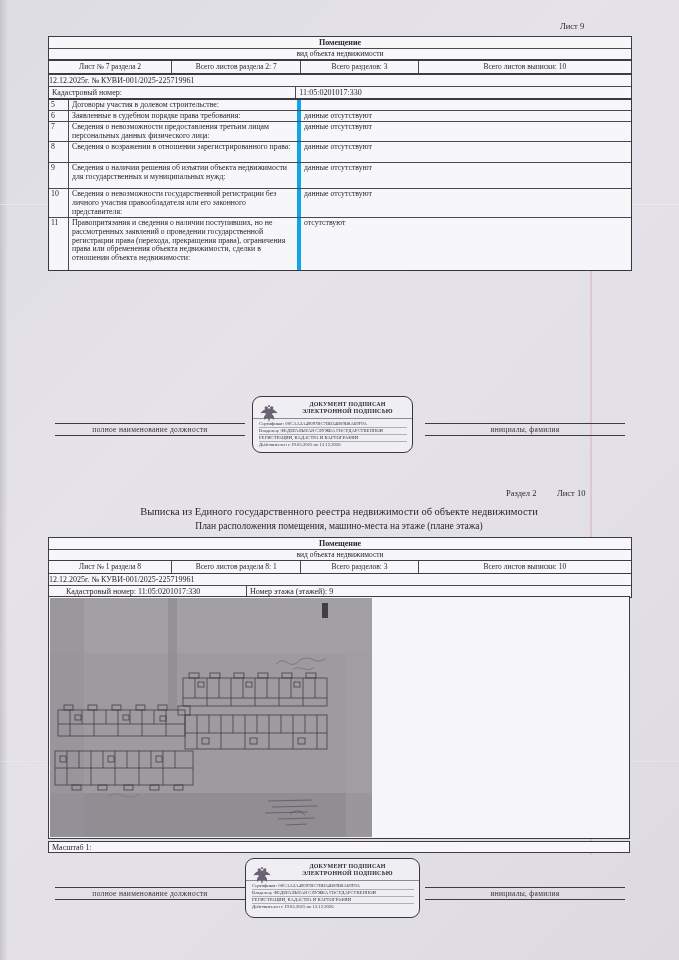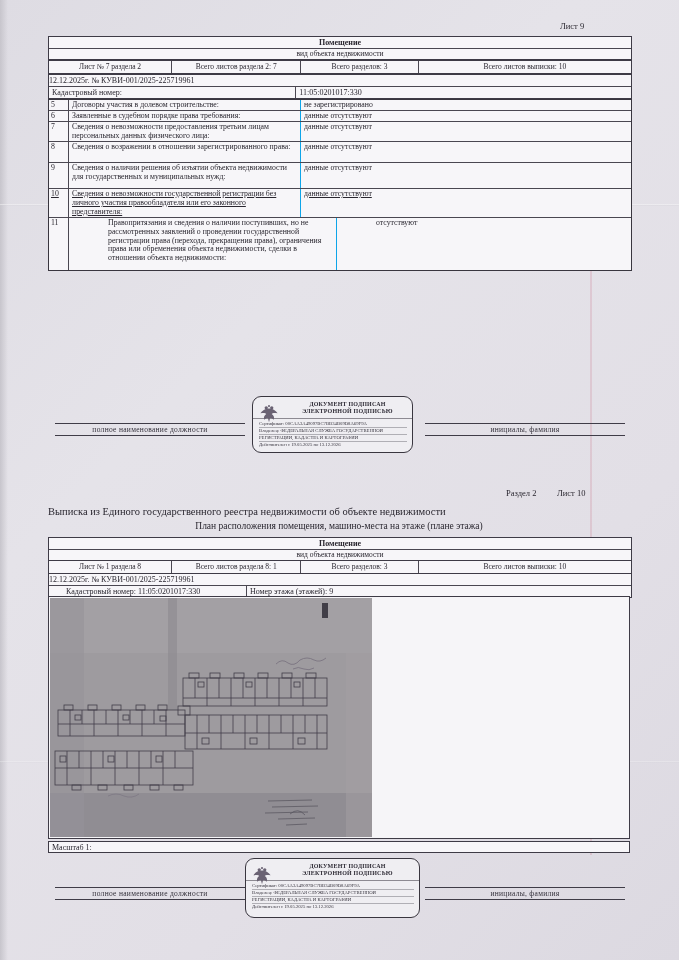--- a/index.html
+++ b/index.html
@@ -27,35 +27,35 @@
 
   .datekad{left:48px;width:582px;border:1.2px solid #3e3b46;background:#f7f6f9;}
   .dk-row{height:11px;line-height:11px;font-size:8px;padding-left:0;white-space:nowrap;overflow:hidden;}
   .dk-row1{border-bottom:1px solid #4a4751;}
   .dk-split{display:flex;padding-left:0;}
   .dk-a{padding-left:3px;border-right:1px solid #4a4751;}
   .dk-b{padding-left:3px;flex:1;}
 
   .main-table{left:48px;width:582px;border:1.6px solid #39363f;background:#f7f6f9;}
   .mt-row{display:flex;border-bottom:1px solid #4a4751;font-size:7.8px;line-height:8.9px;}
-  .mt-row:last-child{border-bottom:none;gap:36px;}
+  .mt-row:last-child{border-bottom:none;}
   .mt-num{width:20px;border-right:1px solid #4a4751;padding:1px 2px 0 2px;box-sizing:border-box;}
-  .mt-label{width:232px;border-right:1px solid #0ea5e9;padding:1px 3px 0 3px;box-sizing:border-box;}
+  .mt-label{width:232px;border-right:4px solid #0ea5e9;padding:1px 3px 0 3px;box-sizing:border-box;}
   .mt-value{flex:1;padding:1px 3px 0 3px;}
 
   .sigbox{height:11px;border-top:1px solid #3f3c47;border-bottom:1px solid #3f3c47;text-align:center;font-size:7.5px;line-height:11px;letter-spacing:.3px;color:#33303a;}
 
   .stamp{border:1.4px solid #39363f;border-radius:9px;background:#efeef2;box-sizing:border-box;z-index:5;}
   .stamp-eagle{position:absolute;left:5px;top:4px;width:22px;height:26px;}
   .stamp-title{margin-left:30px;text-align:center;font-size:6px;font-weight:bold;letter-spacing:.2px;line-height:7px;padding-top:4px;color:#2e2b35;}
   .stamp-small{font-size:4.7px;line-height:6px;padding:2px 5px 0 6px;color:#38353f;border-top:1px solid rgba(60,57,68,.55);margin-top:3px;}
   .stamp-small div{white-space:nowrap;overflow:hidden;border-bottom:1px solid rgba(60,57,68,.35);}
   .stamp-small div:last-child{border-bottom:none;}
 
-  .title-b{left:48px;width:582px;text-align:left;font-size:10.5px;}
+  .title-b{left:48px;width:582px;text-align:center;font-size:10.5px;}
   .subtitle-b{left:48px;width:582px;text-align:center;font-size:9.5px;}
 
   .plan-box{left:48px;top:596px;width:582px;height:243px;border:1.5px solid #3e3b46;background:#f6f5f8;box-sizing:border-box;}
   .plan-img{position:absolute;left:1px;top:1px;}
 
   .scale-row{left:48px;top:841px;width:582px;height:12px;border:1.2px solid #3e3b46;background:#f7f6f9;font-size:8px;line-height:12px;padding-left:3px;box-sizing:border-box;}
 </style>
 </head>
 <body>
 
@@ -85,21 +85,20 @@
     <div class="dk-row dk-split">
       <div class="dk-a" style="width:42.5%;box-sizing:border-box;">Кадастровый номер:</div>
       <div class="dk-b">11:05:0201017:330</div>
     </div>
   </div>
 
   <div class="abs main-table" style="top:99px;">
     <div class="mt-row" style="min-height:10px;">
       <div class="mt-num">5</div>
       <div class="mt-label">Договоры участия в долевом строительстве:</div>
-      <div class="mt-value">не зарегистрировано</div>
     </div>
     <div class="mt-row" style="min-height:10px;">
       <div class="mt-num">6</div>
       <div class="mt-label">Заявленные в судебном порядке права требования:</div>
       <div class="mt-value">данные отсутствуют</div>
     </div>
     <div class="mt-row" style="min-height:19px;">
       <div class="mt-num">7</div>
       <div class="mt-label">Сведения о невозможности предоставления третьим лицам персональных данных физического лица:</div>
       <div class="mt-value">данные отсутствуют</div>
@@ -107,21 +106,21 @@
     <div class="mt-row" style="min-height:20px;">
       <div class="mt-num">8</div>
       <div class="mt-label">Сведения о возражении в отношении зарегистрированного права:</div>
       <div class="mt-value">данные отсутствуют</div>
     </div>
     <div class="mt-row" style="min-height:25px;">
       <div class="mt-num">9</div>
       <div class="mt-label">Сведения о наличии решения об изъятии объекта недвижимости для государственных и муниципальных нужд:</div>
       <div class="mt-value">данные отсутствуют</div>
     </div>
-    <div class="mt-row" style="min-height:26px;text-decoration:underline;">
+    <div class="mt-row" style="min-height:26px;">
       <div class="mt-num">10</div>
       <div class="mt-label">Сведения о невозможности государственной регистрации без личного участия правообладателя или его законного представителя:</div>
       <div class="mt-value">данные отсутствуют</div>
     </div>
     <div class="mt-row" style="min-height:52px;">
       <div class="mt-num">11</div>
       <div class="mt-label">Правопритязания и сведения о наличии поступивших, но не рассмотренных заявлений о проведении государственной регистрации права (перехода, прекращения права), ограничения права или обременения объекта недвижимости, сделки в отношении объекта недвижимости:</div>
       <div class="mt-value">отсутствуют</div>
     </div>
   </div>

